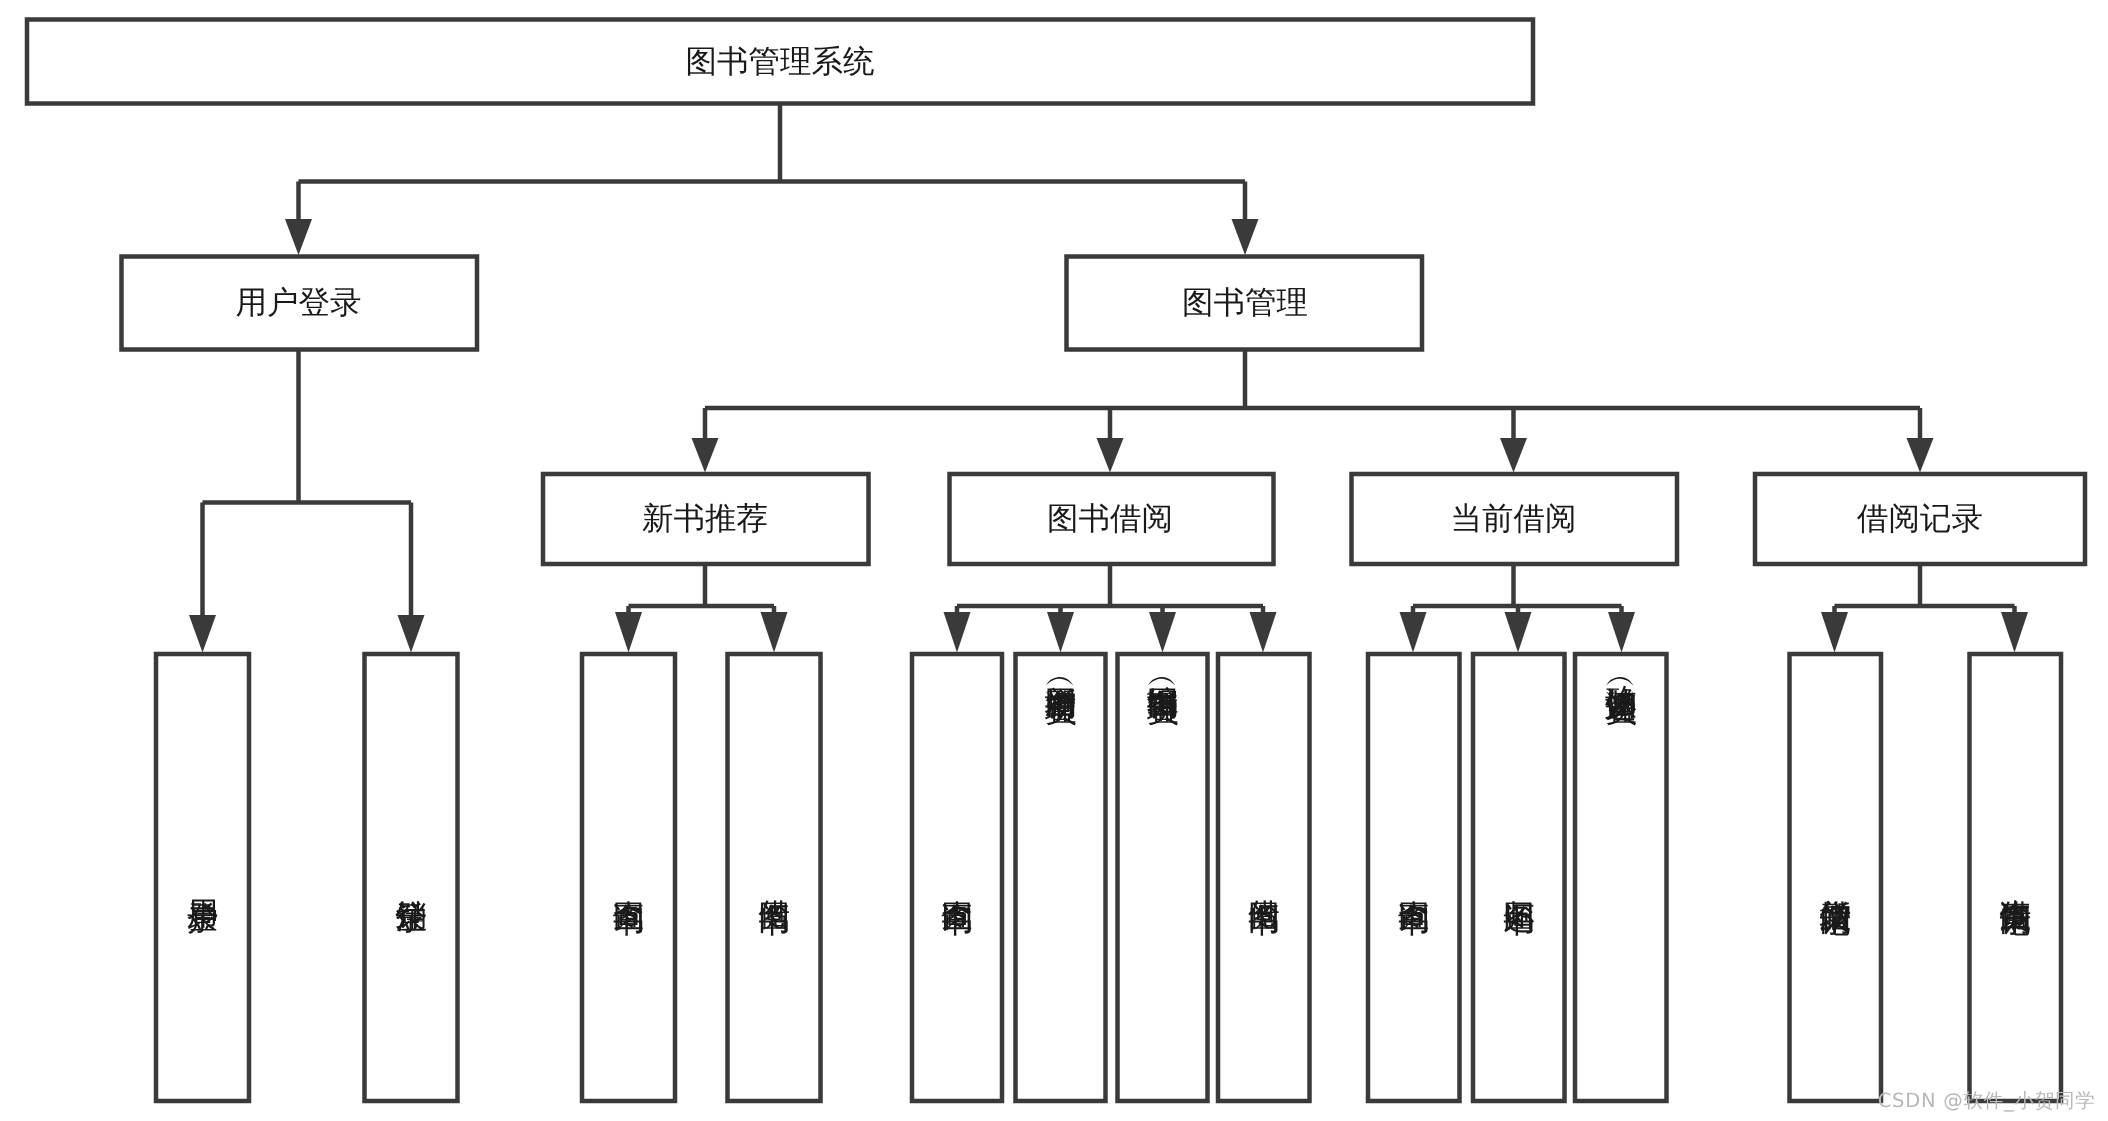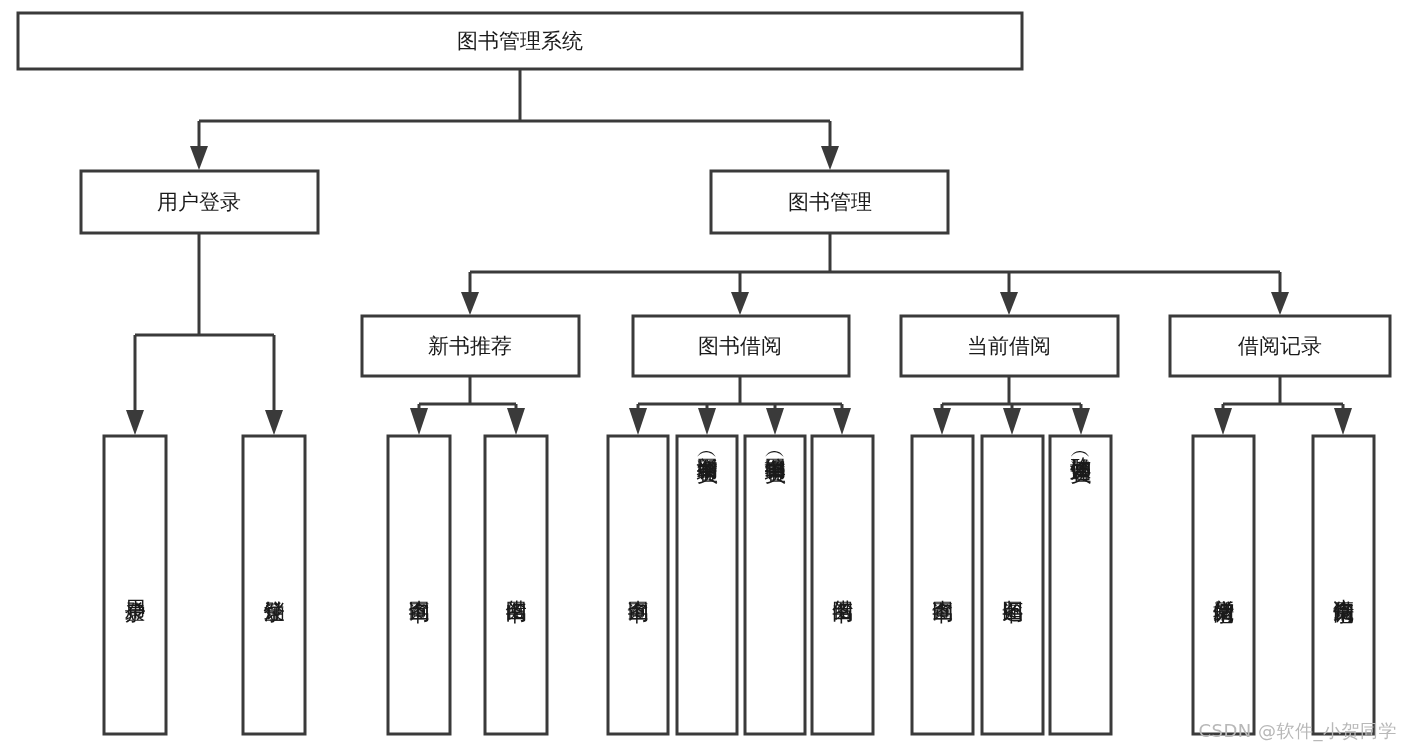--- a/index.html
+++ b/index.html
@@ -69,21 +69,21 @@
     display: flex;
     align-items: center;
     justify-content: center;
     pointer-events: none;
   }
   .watermark {
     position: absolute;
     right: 8px;
     bottom: 4px;
     font-family: "DejaVu Sans", "Liberation Sans", sans-serif;
-    font-size: 18px;
+    font-size: 13px;
     color: #b8b8b8;
     letter-spacing: 0.5px;
     white-space: nowrap;
   }
 </style>
 </head>
 <body>
 
 <div id="diagram-root">
 

